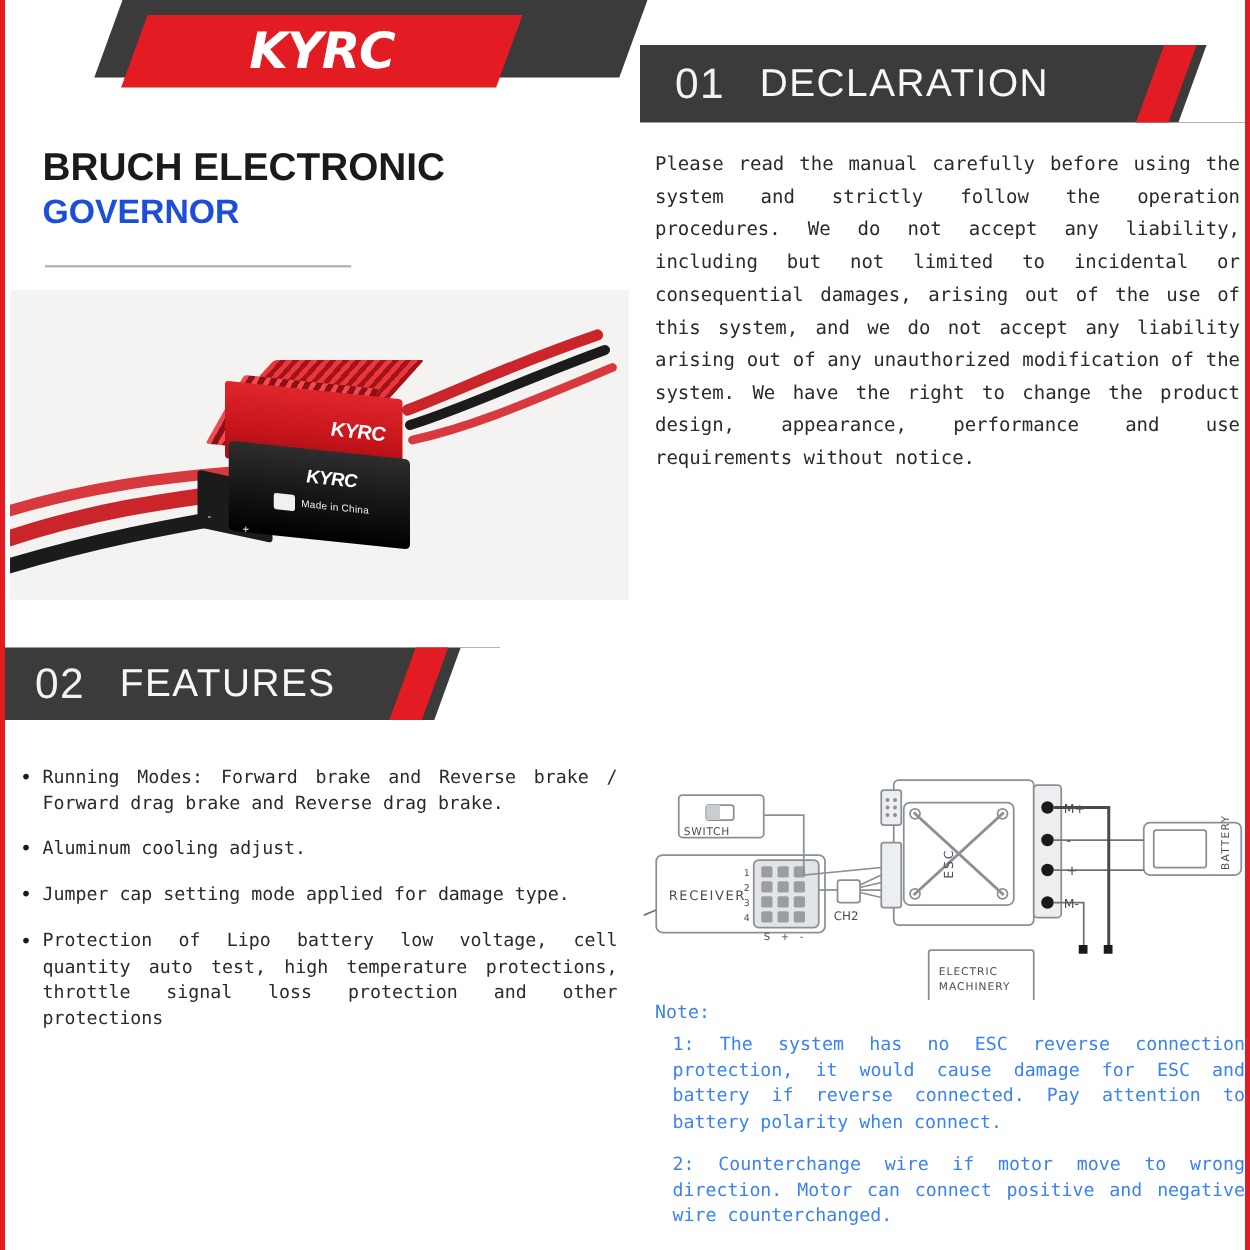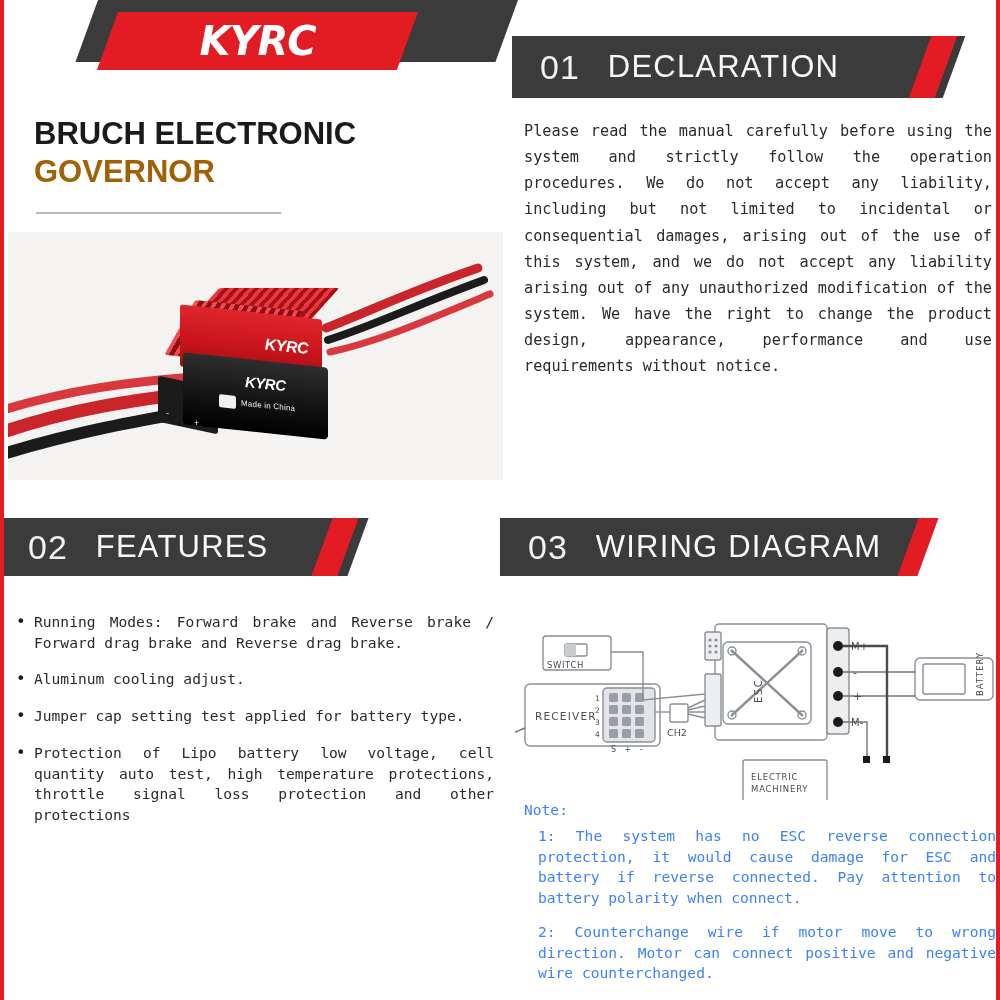--- a/index.html
+++ b/index.html
@@ -75,21 +75,21 @@
   }
 
   
   .prod-title {
     position: absolute; left: 34px; top: 116px; width: 460px;
   }
   .prod-title .l1 {
     font-size: 31px; font-weight: bold; color: #1a1a1a; letter-spacing: 0px; line-height: 1.15;
   }
   .prod-title .l2 {
-    font-size: 31px; font-weight: bold; color: #a16207; letter-spacing: 0px; line-height: 1.3;
+    font-size: 27px; font-weight: bold; color: #1d4ed8; letter-spacing: 0px; line-height: 1.3;
   }
   .rule {
     position: absolute; left: 36px; top: 212px; width: 245px; height: 2px; background: #b9b9b9;
   }
 
   
   .photo {
     position: absolute; left: 8px; top: 232px; width: 495px; height: 248px;
     background: #f4f3f1;
     overflow: hidden;
@@ -268,31 +268,25 @@
 
   <div class="decl-text">Please read the manual carefully before using the system and strictly follow the operation procedures. We do not accept any liability, including but not limited to incidental or consequential damages, arising out of the use of this system, and we do not accept any liability arising out of any unauthorized modification of the system. We have the right to change the product design, appearance, performance and use requirements without notice.</div>
 
   <div class="bar" id="feat-bar">
     <span class="num">02</span>
     <span class="ttl">FEATURES</span>
     <div class="stripe" style="right:52px;"></div>
     <div class="skewedge"></div>
   </div>
 
-  <div class="bar" id="wire-bar">
-    <span class="num">03</span>
-    <span class="ttl">WIRING DIAGRAM</span>
-    <div class="stripe" style="right:36px;"></div>
-    <div class="skewedge"></div>
-  </div>
 
   <ul class="features">
     <li>Running Modes: Forward brake and Reverse brake / Forward drag brake and Reverse drag brake.</li>
     <li>Aluminum cooling adjust.</li>
-    <li>Jumper cap setting test applied for battery type.</li>
+    <li>Jumper cap setting mode applied for damage type.</li>
     <li>Protection of Lipo battery low voltage, cell quantity auto test, high temperature protections, throttle signal loss protection and other protections</li>
   </ul>
 
   <div class="diagram">
     <svg width="480" height="200" viewBox="0 0 480 200">
       <g fill="none" stroke="#8b8f96" stroke-width="1.4">
 
         <rect x="28" y="36" width="68" height="34" rx="3"></rect>
         <rect x="50" y="44" width="22" height="12" rx="2" fill="#ffffff"></rect>
         <rect x="50" y="44" width="11" height="12" fill="#c9ccd1" stroke="none"></rect>

